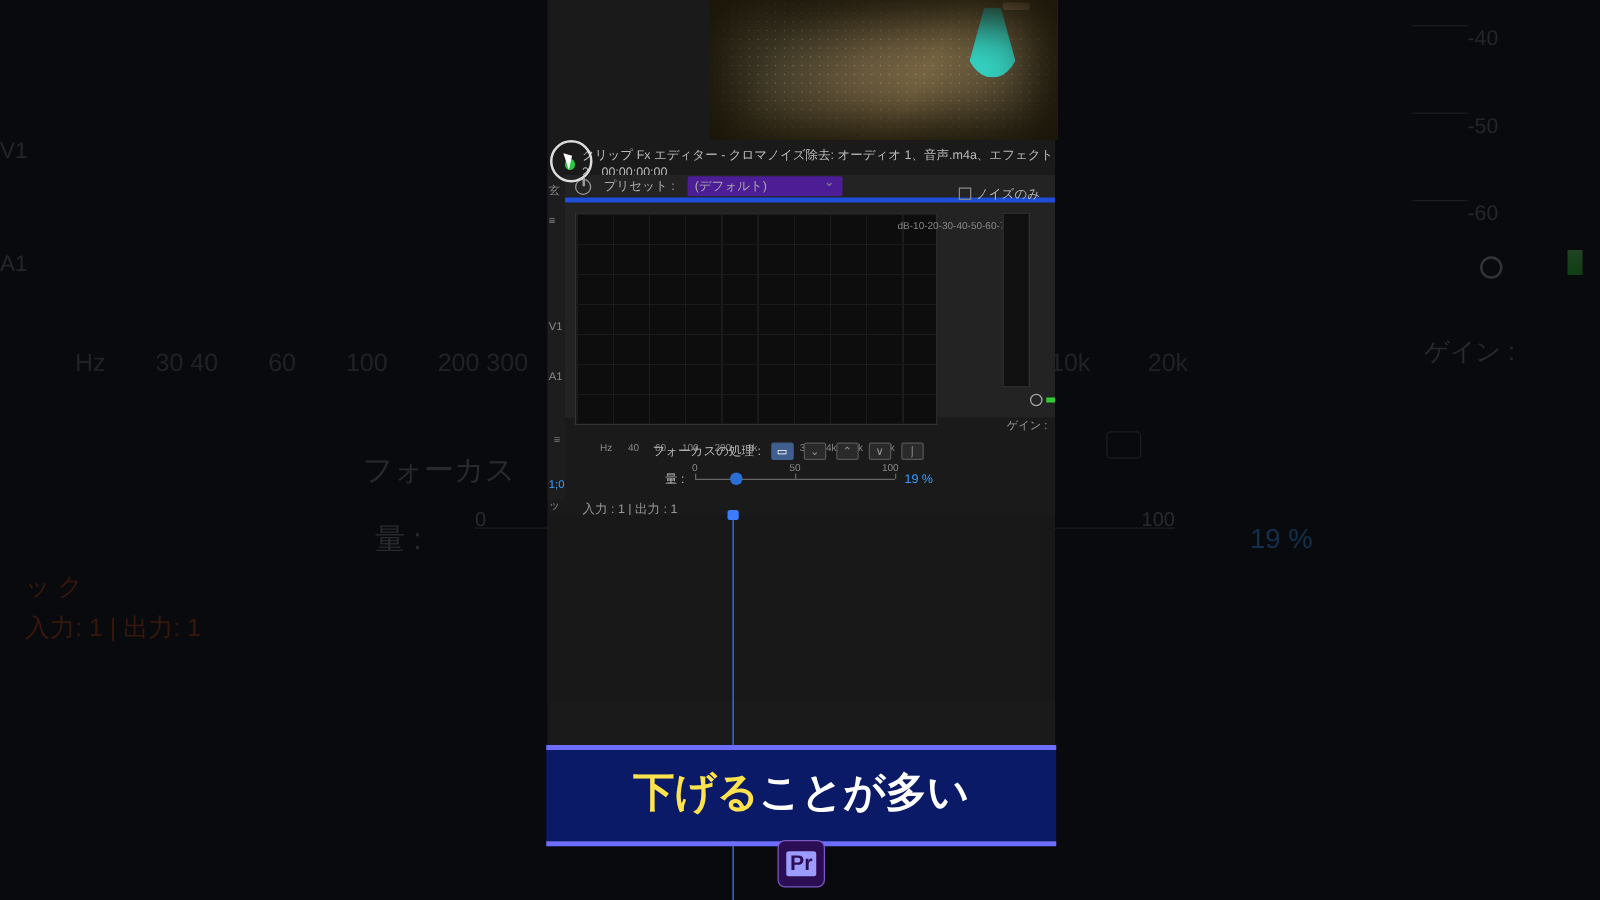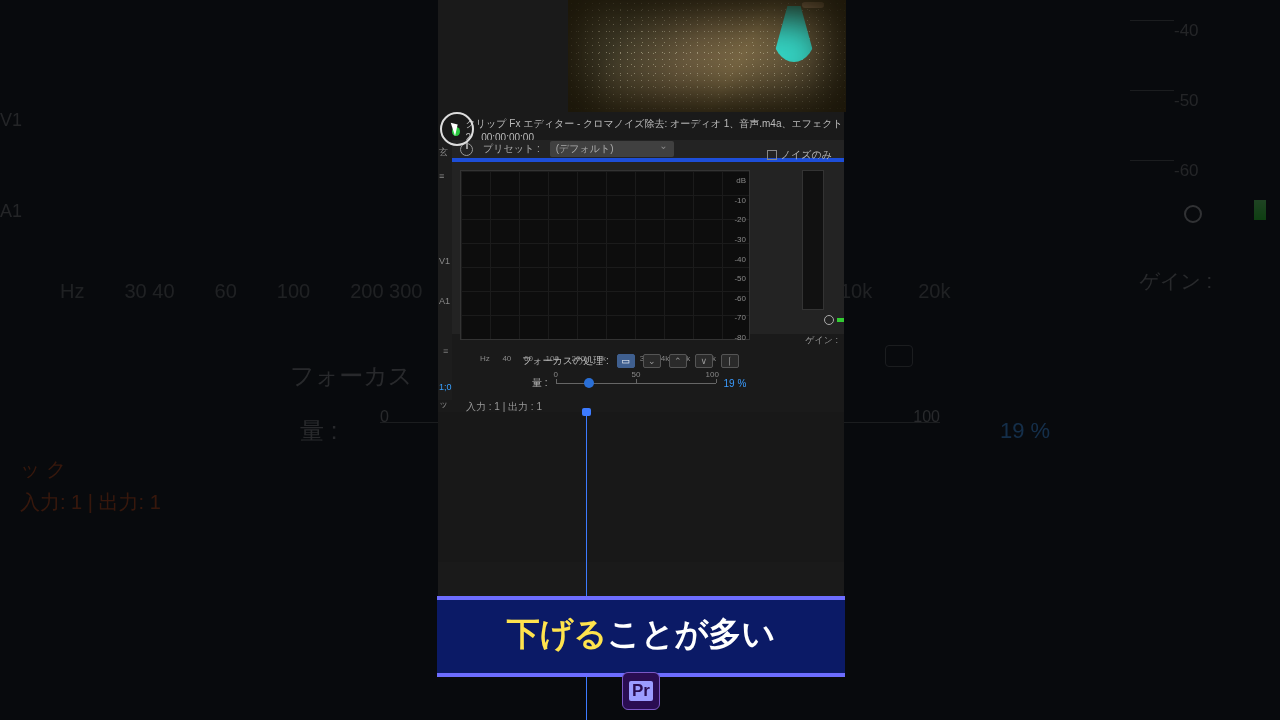--- a/index.html
+++ b/index.html
@@ -61,31 +61,31 @@
   .cursor-ring { position:absolute; left:2px; top:112px; width:34px; height:34px; border:2px solid #ddd; border-radius:50%; z-index:5; display:flex; align-items:center; justify-content:center; }
   .cursor-ptr { width:0;height:0; border-left:6px solid #fff; border-top:4px solid transparent; border-bottom:10px solid transparent; transform:rotate(-18deg) translate(-1px,-1px); }
   
   .titlebar { position:absolute; top:122px; left:14px; right:0; height:18px; display:flex; align-items:center; font-size:10px; color:#bbb; }
   .dot { width:9px; height:9px; border-radius:50%; margin-right:6px; }
   .dot.g { background:#29c940; }
   .editor { position:absolute; top:140px; left:14px; right:0; bottom:310px; background:#232323; }
   .editor-bar { height:22px; display:flex; align-items:center; gap:10px; padding:0 8px; font-size:10px; color:#aaa; border-bottom:4px solid #1d4ed8; }
   .pwr { width:13px;height:13px;border:1.5px solid #999;border-radius:50%; position:relative; }
   .pwr::after{content:"";position:absolute;left:5px;top:-2px;width:1.5px;height:7px;background:#999;}
-  .preset-dd { flex:0 0 auto; background:#404040; padding:1px 60px 1px 6px; border-radius:2px; position:relative; font-size:10px; }
+  .preset-dd { flex:0 0 auto; background:#4c1d95; padding:1px 60px 1px 6px; border-radius:2px; position:relative; font-size:10px; }
   .preset-dd::after{content:"⌄";position:absolute;right:6px;top:-1px;color:#888;}
   .editor-body { display:flex; padding:8px; gap:8px; height:calc(100% - 22px); }
   .spectrum { position:relative; width:290px; height:170px; background:#0d0d0d; border:1px solid #333; }
   .spectrum .grid { position:absolute; inset:0;
     background-image:
       repeating-linear-gradient(to right, #1b1b1b 0 1px, transparent 1px 29px),
       repeating-linear-gradient(to bottom, #1b1b1b 0 1px, transparent 1px 24px);
   }
   .x-ticks { position:absolute; left:20px; right:34px; top:184px; font-size:8px; color:#888; display:flex; justify-content:space-between; }
-  .y-ticks { position:absolute; right:4px; top:6px; font-size:8px; color:#888; display:flex; flex-direction:column; justify-content:space-between; height:166px; text-align:right; width:28px; }
+  .y-ticks { position:absolute; right:4px; top:6px; font-size:8px; color:#888; display:flex; flex-direction:row; justify-content:space-between; height:166px; text-align:right; width:28px; }
   .noise-only { position:absolute; right:12px; top:8px; font-size:10px; color:#bbb; display:flex; align-items:center; gap:4px; }
   .chk { width:10px;height:10px;border:1px solid #888;display:inline-block; }
   .gain-meter { position:absolute; right:20px; top:30px; width:22px; height:140px; border:1px solid #333; background:#111; }
   .gain-knob { position:absolute; right:10px; top:175px; width:10px;height:10px;border:1.5px solid #aaa;border-radius:50%; }
   .gain-led { position:absolute; right:0px; top:178px; width:7px;height:4px;background:#3c3; }
   .gain-lbl { position:absolute; right:6px; top:194px; font-size:9px; color:#999; }
   .focus-row { position:absolute; left:70px; top:214px; font-size:10px; color:#bbb; display:flex; align-items:center; gap:8px; }
   .fbtn { width:18px;height:14px;border:1px solid #555;border-radius:2px;display:flex;align-items:center;justify-content:center;font-size:9px;color:#999;background:#2a2a2a; }
   .fbtn.on { background:#3f5f8f;border-color:#3f5f8f;color:#fff; }
   .amount-row { position:absolute; left:80px; top:236px; font-size:10px; color:#bbb; display:flex; align-items:center; gap:8px; width:300px; }

